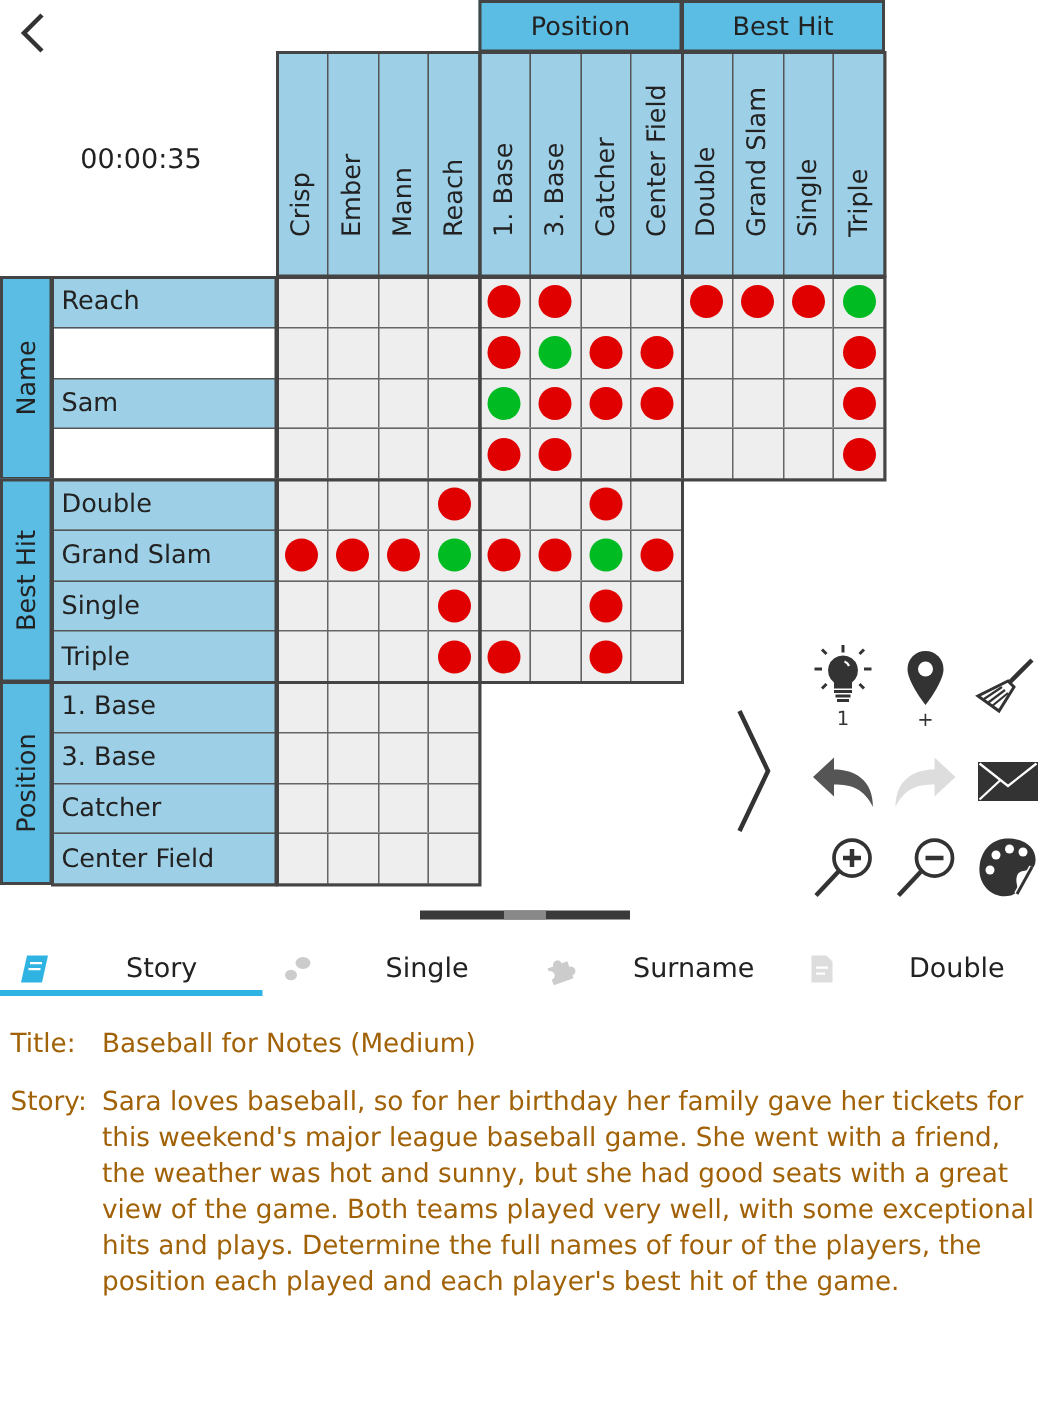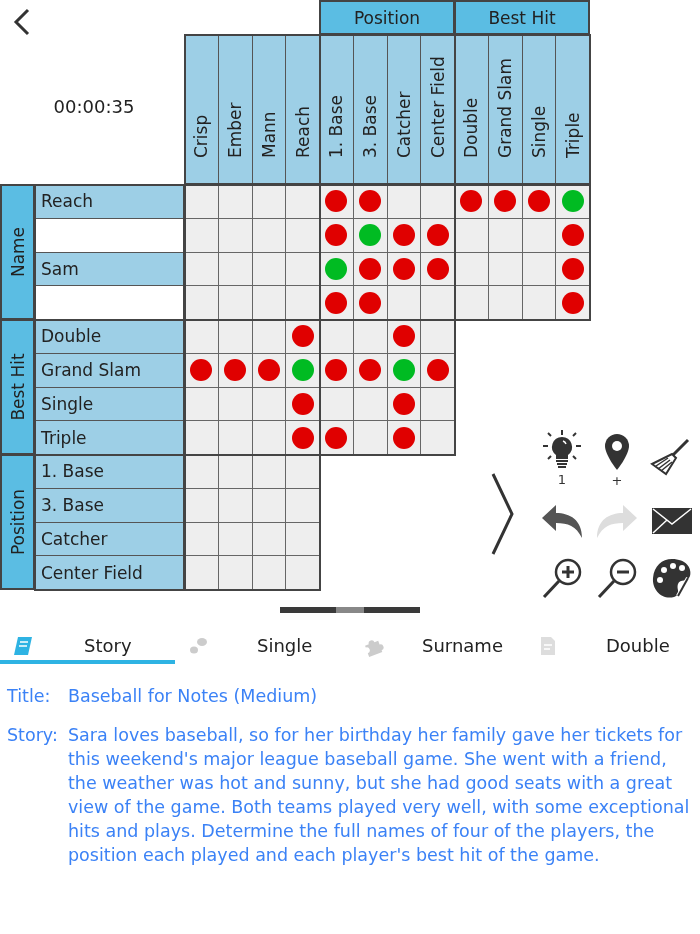--- a/index.html
+++ b/index.html
@@ -30,21 +30,21 @@
   
   .tool { width:44px; height:44px; cursor:pointer; display:flex; align-items:center; justify-content:center; }
   .toolnum { font-size:13px; color:#333; text-align:center; width:20px; }
 
   
   .tab { top:628px; height:36px; display:flex; align-items:center; cursor:pointer; font-size:18px; color:#222; }
   .tab .ic { width:22px; height:22px; position:absolute; left:12px; top:7px; }
   .tab .lbl { position:absolute; left:70px; top:7px; }
   #tab-underline { left:0; top:660px; width:175px; height:4px; background:#2eb3e3; }
 
-  .story { font-size:17.5px; color:#3b82f6; line-height:24px; }
+  .story { font-size:17.5px; color:#a16207; line-height:24px; }
 </style>
 </head>
 <body>
 
 <div id="back" class="abs">
   <svg width="30" height="36" viewBox="0 0 30 36">
     <polyline points="20,6 8,18 20,30" fill="none" stroke="#333" stroke-width="3"></polyline>
   </svg>
 </div>
 <div id="timer" class="abs">00:00:35</div>

